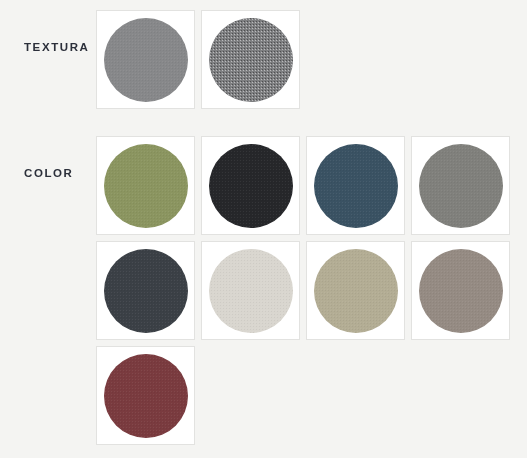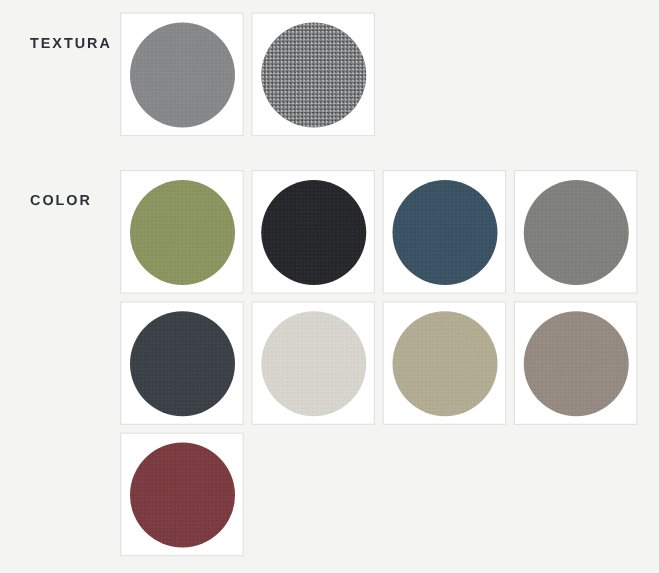--- a/index.html
+++ b/index.html
@@ -25,21 +25,21 @@
     position: absolute;
     left: 0;
     right: 0;
   }
   .section-textura { top: 10px; }
   .section-color   { top: 136px; }
 
   .section-label {
     position: absolute;
     left: 24px;
-    top: 20px;
+    top: 32px;
     font-size: 11.5px;
     font-weight: 700;
     letter-spacing: 1.6px;
     color: #2b2f3a;
     text-transform: uppercase;
     white-space: nowrap;
     line-height: 1;
   }
 
   .grid {

